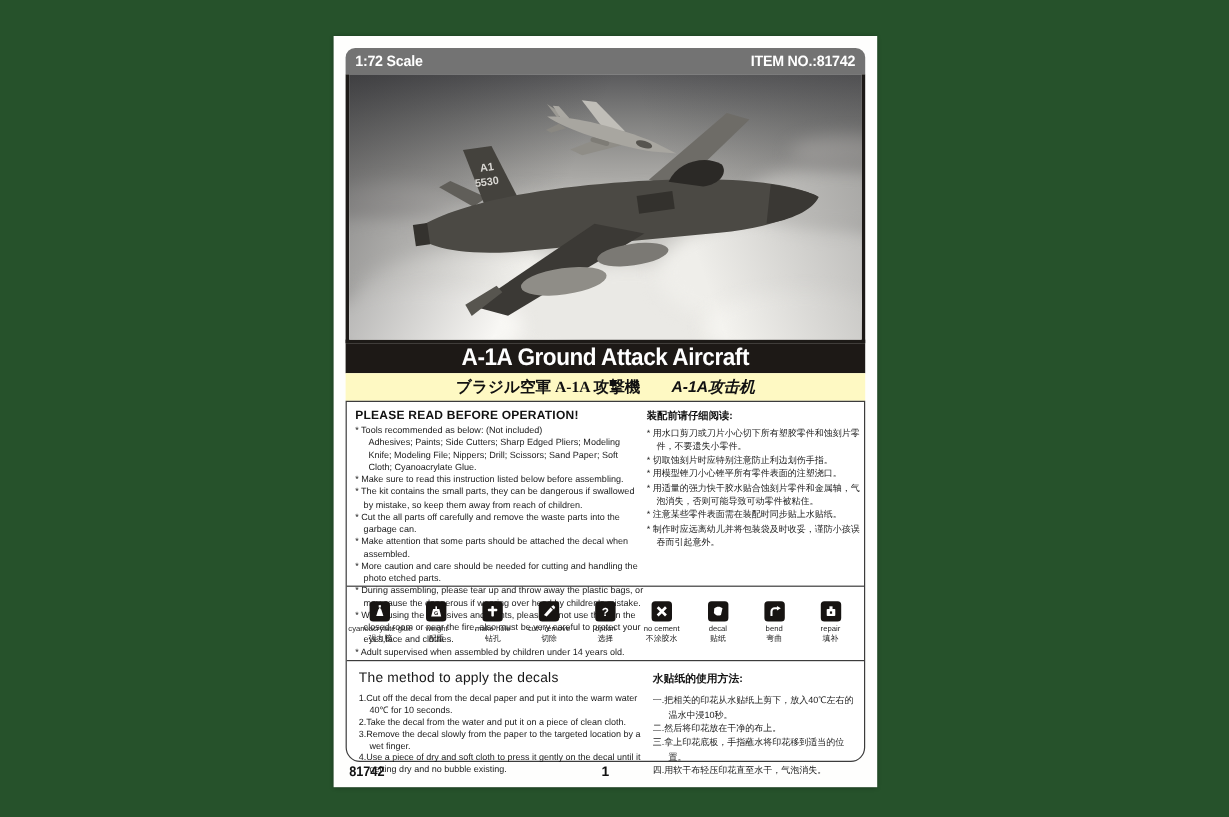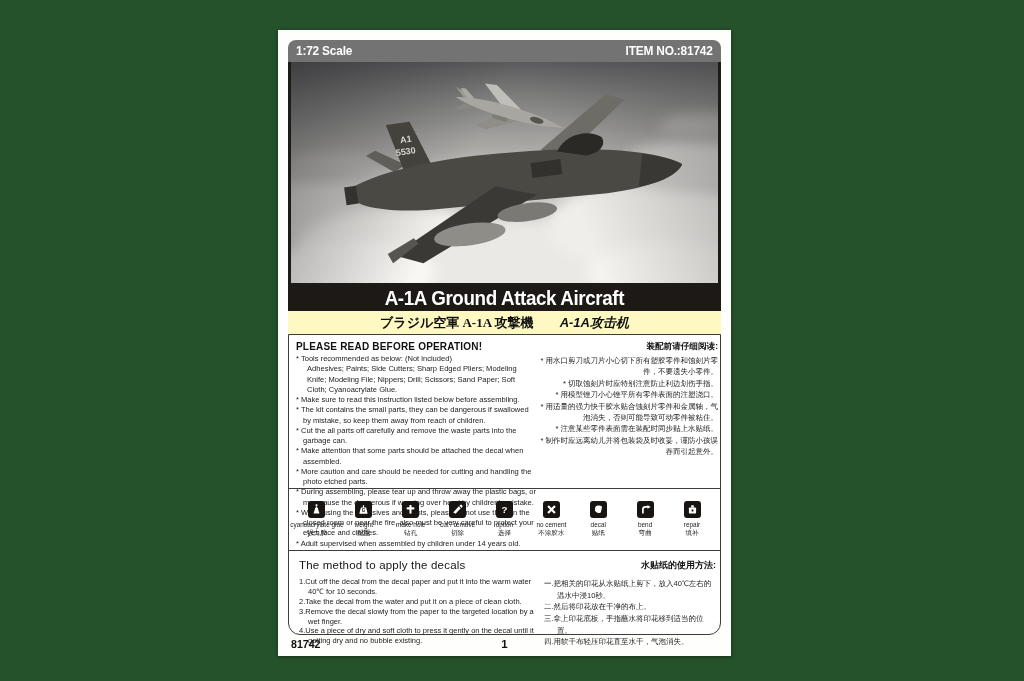--- a/index.html
+++ b/index.html
@@ -18,21 +18,21 @@
   
   .titlebar{position:absolute;left:10px;top:256px;width:433px;height:25px;background:#1d1916;display:flex;align-items:center;justify-content:center;}
   .titlebar span{color:#fff;font-weight:bold;font-size:20px;letter-spacing:-0.4px;transform:scaleX(.94);white-space:nowrap;}
   .subtitle{position:absolute;left:10px;top:281px;width:433px;height:23px;display:flex;align-items:center;justify-content:center;gap:26px;background:#fef9c3;}
   .subtitle .jp{font-family:"Liberation Serif",serif;font-weight:bold;font-size:13px;color:#111;}
   .subtitle .cn{font-weight:bold;font-size:13px;color:#111;font-style:italic;}
   
   .frame{position:absolute;left:10px;top:304px;width:433px;height:301px;box-sizing:border-box;border:1px solid #3c3c3c;border-radius:0 0 12px 12px;background:#fff;}
   .notes{position:absolute;left:0;top:0;width:100%;height:153px;box-sizing:border-box;}
   .col-en{position:absolute;left:7px;top:6px;width:240px;}
-  .col-cn{position:absolute;left:250px;top:6px;width:179px;text-align:right;}
+  .col-cn{position:absolute;left:250px;top:6px;width:179px;}
   .en-head{font-weight:bold;font-size:10px;text-align:left;color:#111;letter-spacing:.2px;margin-bottom:2px;}
   .en-item,.en-detail{font-size:7.55px;line-height:1.36;color:#1b1b1b;}
   .en-item{padding-left:7px;text-indent:-7px;}
   .en-item::before{content:"* ";}
   .en-detail{padding-left:11px;}
   .cn-head{font-weight:bold;font-size:8.6px;color:#111;margin-bottom:2px;}
   .cn-item{font-size:7.5px;line-height:1.52;color:#1b1b1b;padding-left:8px;text-indent:-8px;}
   .cn-item::before{content:"* ";}
   
   .icons{position:absolute;left:0;top:153px;width:100%;height:63px;box-sizing:border-box;border-top:1px solid #3c3c3c;border-bottom:1px solid #3c3c3c;display:flex;align-items:center;justify-content:space-evenly;padding:0 4px;}
@@ -40,21 +40,21 @@
   .glyph{width:17px;height:17px;background:#171412;border-radius:3px;display:flex;align-items:center;justify-content:center;margin-bottom:3px;}
   .glyph svg{display:block;}
   .icon-en{font-size:6.4px;color:#222;text-align:center;white-space:nowrap;line-height:1.3;}
   .icon-cn{font-size:6.6px;color:#222;text-align:center;line-height:1.3;}
   
   .decals{position:absolute;left:0;top:217px;width:100%;height:83px;}
   .dec-en{position:absolute;left:10px;top:7px;width:238px;}
   .dec-cn{position:absolute;left:255px;top:7px;width:172px;}
   .dec-en-head{font-size:11.5px;color:#161616;margin-bottom:6px;letter-spacing:.2px;}
   .dec-en-step{font-size:7.5px;line-height:1.32;color:#1b1b1b;padding-left:9px;text-indent:-9px;}
-  .dec-cn-head{font-weight:bold;font-size:9px;color:#111;margin-bottom:6px;text-align:right;}
+  .dec-cn-head{font-weight:bold;font-size:9px;color:#111;margin-bottom:6px;}
   .dec-cn-step{font-size:7.5px;line-height:1.55;color:#1b1b1b;padding-left:13px;text-indent:-13px;}
   
   .footer-code{position:absolute;left:13px;top:608px;font-weight:bold;font-size:11.5px;color:#111;transform:scaleX(.92);transform-origin:left center;}
   .footer-page{position:absolute;left:0;top:608px;width:453px;text-align:center;font-weight:bold;font-size:11.5px;color:#111;}
 </style>
 </head>
 <body>
 
 <div class="stage">
   <div class="sheet">

